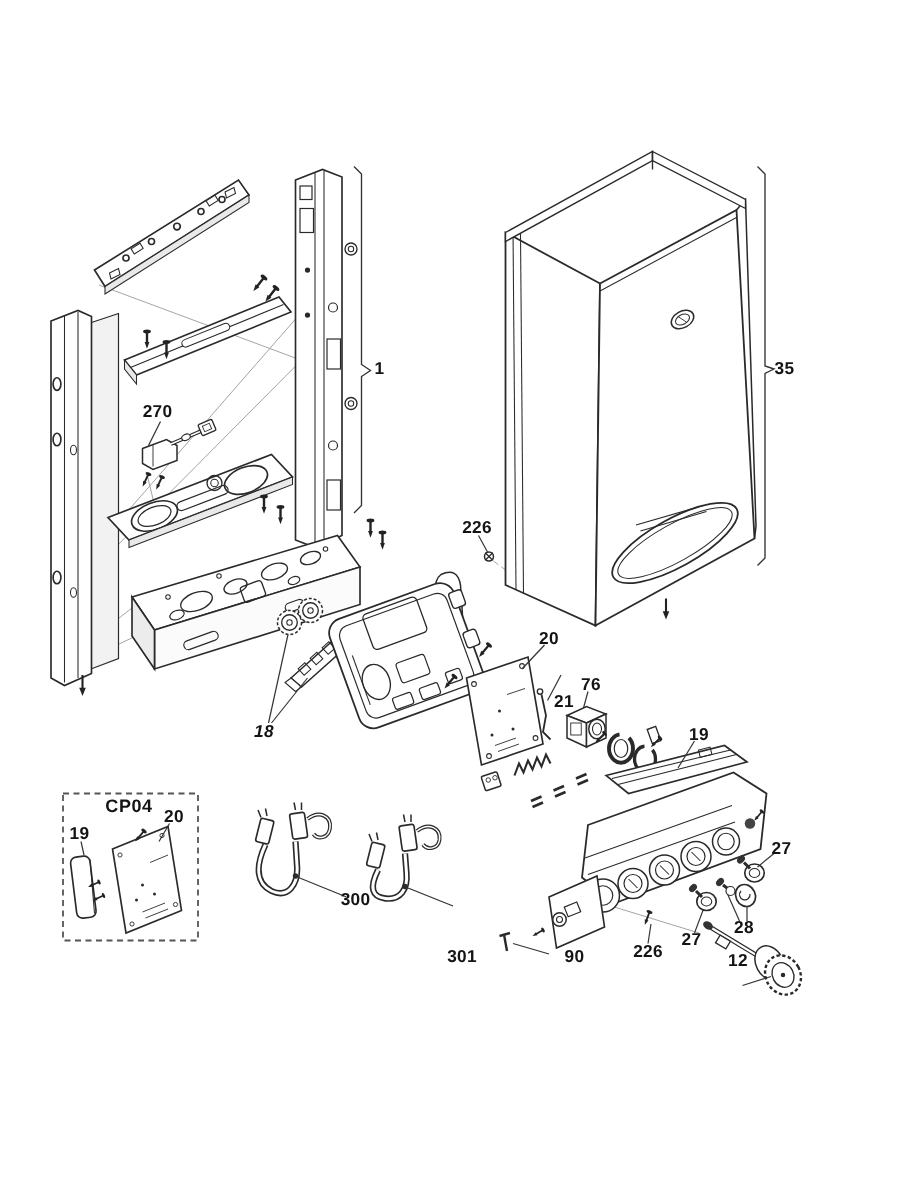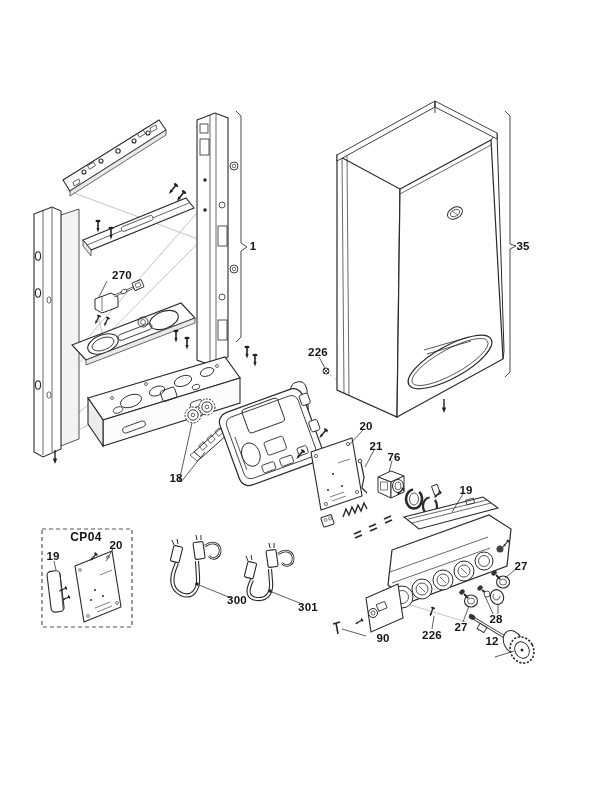--- a/index.html
+++ b/index.html
@@ -410,34 +410,34 @@
     <line x1="495" y1="657" x2="514" y2="651"></line>
     <line x1="54" y1="561" x2="56" y2="570"></line>
     <line x1="113" y1="549" x2="106" y2="561"></line>
     <line x1="231" y1="598" x2="199" y2="585"></line>
     <line x1="302" y1="604" x2="272" y2="592"></line>
   </g>
 </svg>
 
 <div id="label-layer">
       <span class="part-label" style="left: 253px; top: 246px; color: rgb(20, 20, 20);">1</span>
-      <span class="part-label" style="left: 122px; top: 275px; color: rgb(20, 20, 20);">270</span>
+      <span class="part-label" style="left: 105px; top: 275px; color: rgb(20, 20, 20);">270</span>
       <span class="part-label" style="left: 523px; top: 246px; color: rgb(20, 20, 20);">35</span>
       <span class="part-label" style="left: 318px; top: 352px; color: rgb(20, 20, 20);">226</span>
-      <span class="part-label" style="left: 176px; top: 478px; color: rgb(20, 20, 20);">18</span>
+      <span class="part-label" style="left: 176px; top: 488px; color: rgb(20, 20, 20); font-style: italic;">18</span>
       <span class="part-label" style="left: 366px; top: 426px; color: rgb(20, 20, 20);">20</span>
-      <span class="part-label" style="left: 376px; top: 446px; color: rgb(20, 20, 20);">21</span>
+      <span class="part-label" style="left: 376px; top: 468px; color: rgb(20, 20, 20);">21</span>
       <span class="part-label" style="left: 394px; top: 457px; color: rgb(20, 20, 20);">76</span>
       <span class="part-label" style="left: 466px; top: 490px; color: rgb(20, 20, 20);">19</span>
       <span class="part-label" style="left: 521px; top: 566px; color: rgb(20, 20, 20);">27</span>
       <span class="part-label" style="left: 496px; top: 619px; color: rgb(20, 20, 20);">28</span>
       <span class="part-label" style="left: 461px; top: 627px; color: rgb(20, 20, 20);">27</span>
       <span class="part-label" style="left: 432px; top: 635px; color: rgb(20, 20, 20);">226</span>
       <span class="part-label" style="left: 383px; top: 638px; color: rgb(20, 20, 20);">90</span>
       <span class="part-label" style="left: 492px; top: 641px; color: rgb(20, 20, 20);">12</span>
       <span class="part-label bold" style="left: 86px; top: 537px; color: rgb(20, 20, 20); text-align: right;">CP04</span>
       <span class="part-label" style="left: 53px; top: 556px; color: rgb(20, 20, 20);">19</span>
       <span class="part-label" style="left: 116px; top: 545px; color: rgb(20, 20, 20);">20</span>
       <span class="part-label" style="left: 237px; top: 600px; color: rgb(20, 20, 20);">300</span>
-      <span class="part-label" style="left: 308px; top: 607px; color: rgb(20, 20, 20);">301</span>
+      <span class="part-label" style="left: 308px; top: 638px; color: rgb(20, 20, 20);">301</span>
     </div>
 
 </div>
 
 </body></html>

